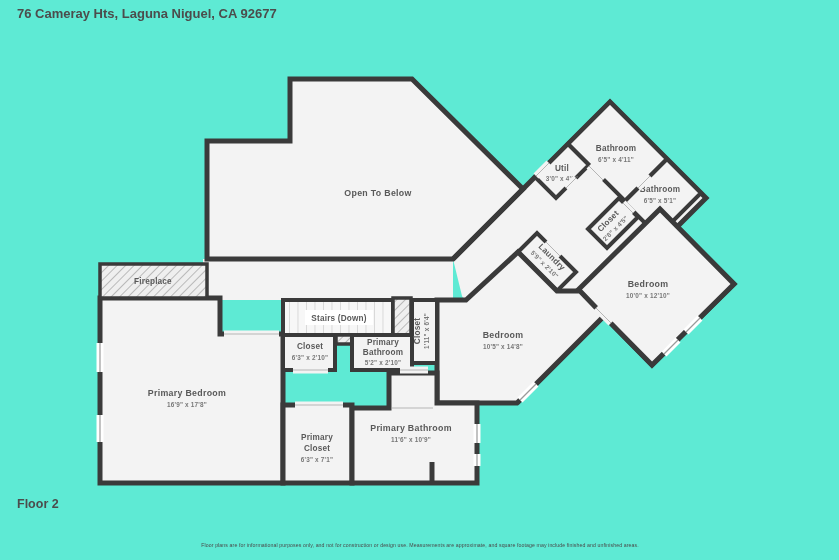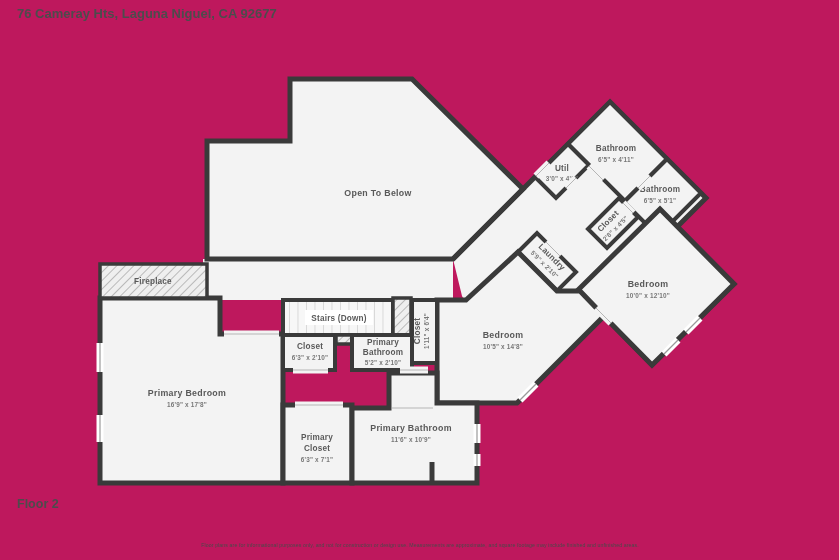--- a/index.html
+++ b/index.html
@@ -1,16 +1,16 @@
 <!DOCTYPE html>
 <html><head>
 <meta charset="utf-8">
 <style>
   html,body{margin:0;padding:0;background:#ffffff;}
-  #stage{position:relative;width:839px;height:560px;background:#be185d;overflow:hidden;
+  #stage{position:relative;width:839px;height:560px;background:#5eead4;overflow:hidden;
          font-family:"Liberation Sans","DejaVu Sans",sans-serif;}
   svg{position:absolute;left:0;top:0;}
   .room{fill:#f3f3f3;stroke:#3a3a3a;stroke-width:5;stroke-linejoin:miter;}
   .room-thin{fill:#f3f3f3;stroke:#3a3a3a;stroke-width:4;stroke-linejoin:miter;}
   .backdrop{fill:#f3f3f3;stroke:none;}
   .extwall{fill:none;stroke:#3a3a3a;stroke-width:5;stroke-linejoin:miter;}
   .wall{stroke:#3a3a3a;stroke-width:5;}
   .hatchbox{fill:url(#hatch);stroke:#3a3a3a;stroke-width:3.5;}
   .treads{fill:url(#treads);stroke:#3a3a3a;stroke-width:4;}
   .doorgap-w{stroke:#f3f3f3;stroke-width:7;}

